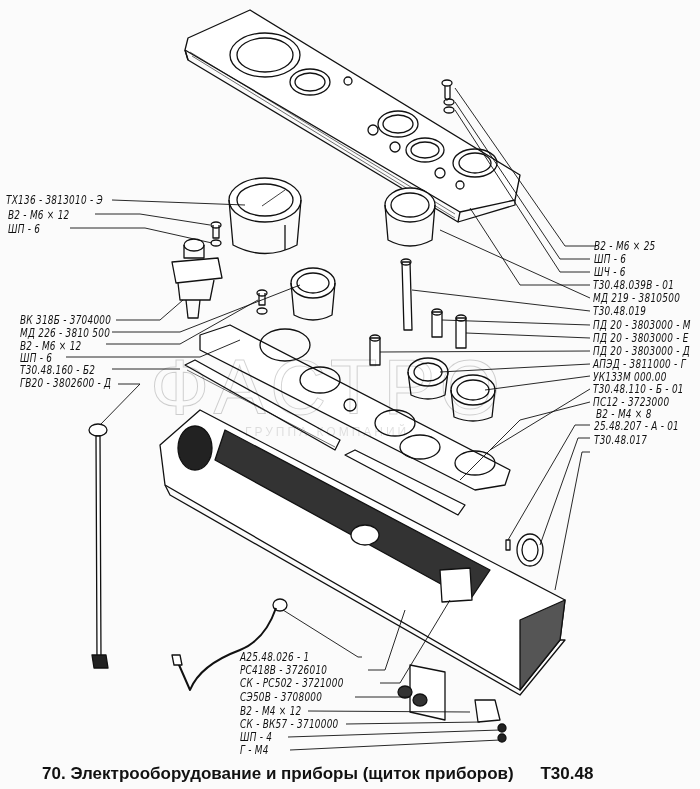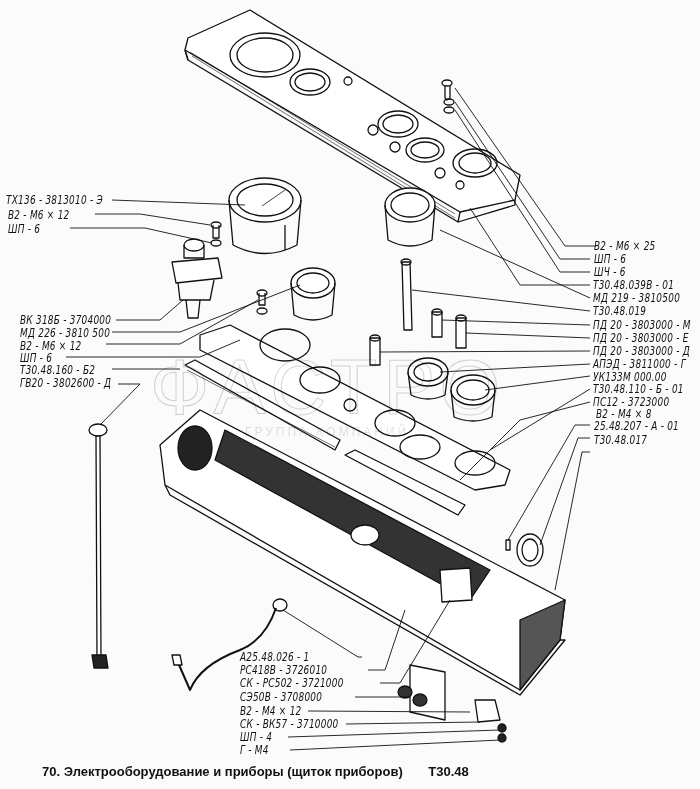--- a/index.html
+++ b/index.html
@@ -3,21 +3,21 @@
 <meta charset="utf-8">
 <style>
   html, body { margin: 0; padding: 0; background: #fbfbfb; }
   body { width: 700px; height: 789px; position: relative; overflow: hidden;
          font-family: "DejaVu Sans", sans-serif; color: #111; }
   #drawing { position: absolute; left: 0; top: 0; width: 700px; height: 789px; }
   .lbl { position: absolute; font-family: "DejaVu Sans Condensed", "DejaVu Sans", sans-serif;
          font-style: italic; font-size: 11.5px; letter-spacing: 0.3px; white-space: nowrap;
          line-height: 12px; color: #111; transform: scaleX(0.86); transform-origin: left center; }
   .caption { position: absolute; left: 42px; top: 764px; font-family: "Liberation Sans", sans-serif;
-             font-weight: bold; font-size: 13px; color: #111; white-space: nowrap; }
+             font-weight: bold; font-size: 17px; color: #111; white-space: nowrap; }
   .caption .code { margin-left: 22px; }
   .wm { position: absolute; font-family: "Liberation Sans", sans-serif; color: rgba(0,0,0,0.12);
         white-space: nowrap; }
 </style>
 </head>
 <body>
 
 <svg id="drawing" viewBox="0 0 700 789" xmlns="http://www.w3.org/2000/svg">
   <g fill="none" stroke="#111" stroke-width="1.3" stroke-linejoin="round">
 

